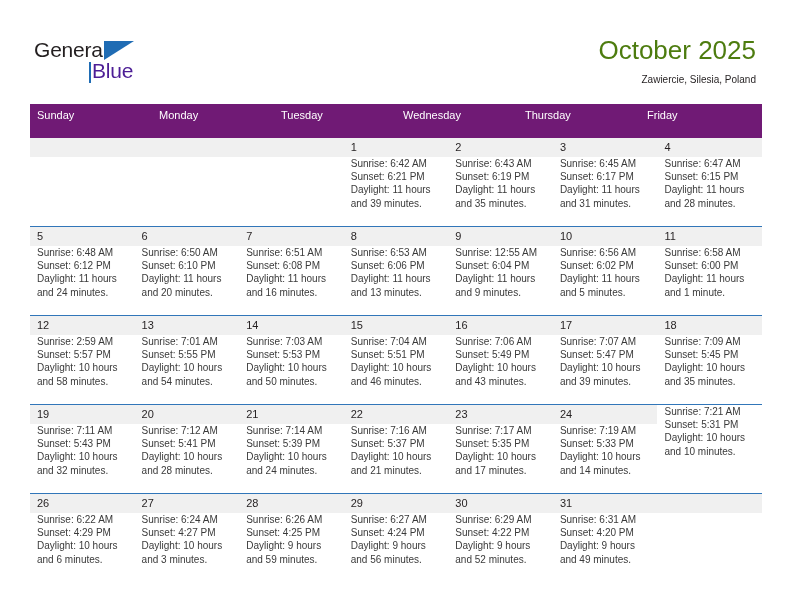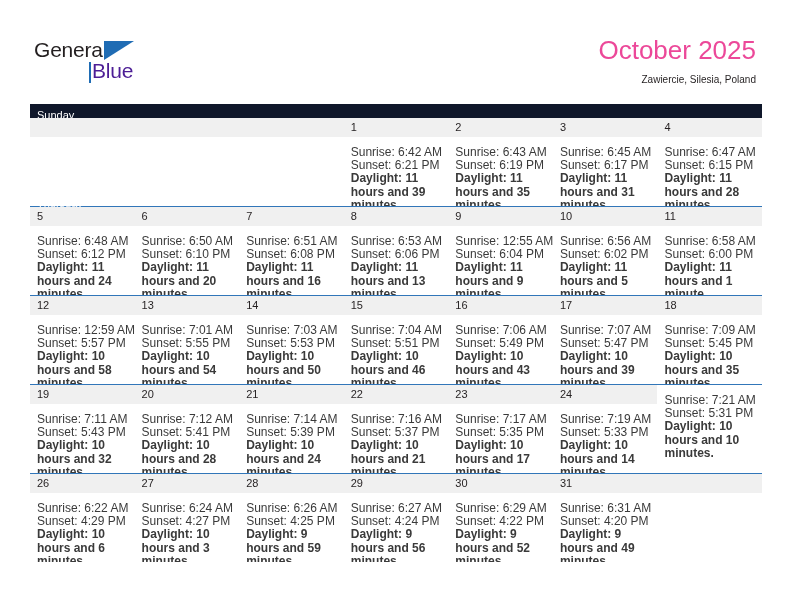--- a/index.html
+++ b/index.html
@@ -73,44 +73,43 @@
   }
 
   .title-block {
     position: absolute;
     right: 36px;
     top: 34px;
     text-align: right;
   }
   .cal-title {
     font-size: 26px;
-    color: #ec4899;
+    color: #4d7c0f;
     line-height: 32px;
     white-space: nowrap;
   }
   .cal-subtitle {
     font-size: 10px;
     color: #231f20;
     line-height: 20px;
     margin-top: 4px;
     white-space: nowrap;
   }
 
   
   .calendar {
     position: absolute;
     left: 30px;
     top: 104px;
     width: 732px;
   }
   .dow-row {
     display: flex;
-    background: #0f172a;
-    height: 14px;
-    flex-direction: column;
+    background: #701a75;
+    height: 34px;
   }
   .dow {
     flex: 1 1 0;
     color: #ffffff;
     font-size: 11px;
     line-height: 22px;
     padding-left: 7px;
     box-sizing: border-box;
     white-space: nowrap;
   }
@@ -135,31 +134,30 @@
     padding-left: 7px;
     box-sizing: border-box;
     font-size: 11px;
     line-height: 19px;
     color: #231f20;
   }
   .cell.empty .daynum-band {
     background: #f0f0f0;
   }
   .cell-body {
-    padding: 9px 6px 0 7px;
-    font-size: 12px;
+    padding: 0 6px 0 7px;
+    font-size: 10px;
     line-height: 13.2px;
     color: #3a3a3a;
   }
   .cell-body div {
     white-space: nowrap;
   }
   .cell-body .daylight {
     white-space: normal;
-    font-weight: bold;
   }
 </style>
 </head>
 <body>
 
 <div class="page">
 
   <div class="top">
 
     <div class="logo">
@@ -286,21 +284,21 @@
               <div>Sunrise: 6:58 AM</div>
               <div>Sunset: 6:00 PM</div>
               <div class="daylight">Daylight: 11 hours and 1 minute.</div>
             </div>
           </div>
         </div>
         <div class="week">
           <div class="cell">
             <div class="daynum-band">12</div>
             <div class="cell-body">
-              <div>Sunrise: 12:59 AM</div>
+              <div>Sunrise: 2:59 AM</div>
               <div>Sunset: 5:57 PM</div>
               <div class="daylight">Daylight: 10 hours and 58 minutes.</div>
             </div>
           </div>
           <div class="cell">
             <div class="daynum-band">13</div>
             <div class="cell-body">
               <div>Sunrise: 7:01 AM</div>
               <div>Sunset: 5:55 PM</div>
               <div class="daylight">Daylight: 10 hours and 54 minutes.</div>

